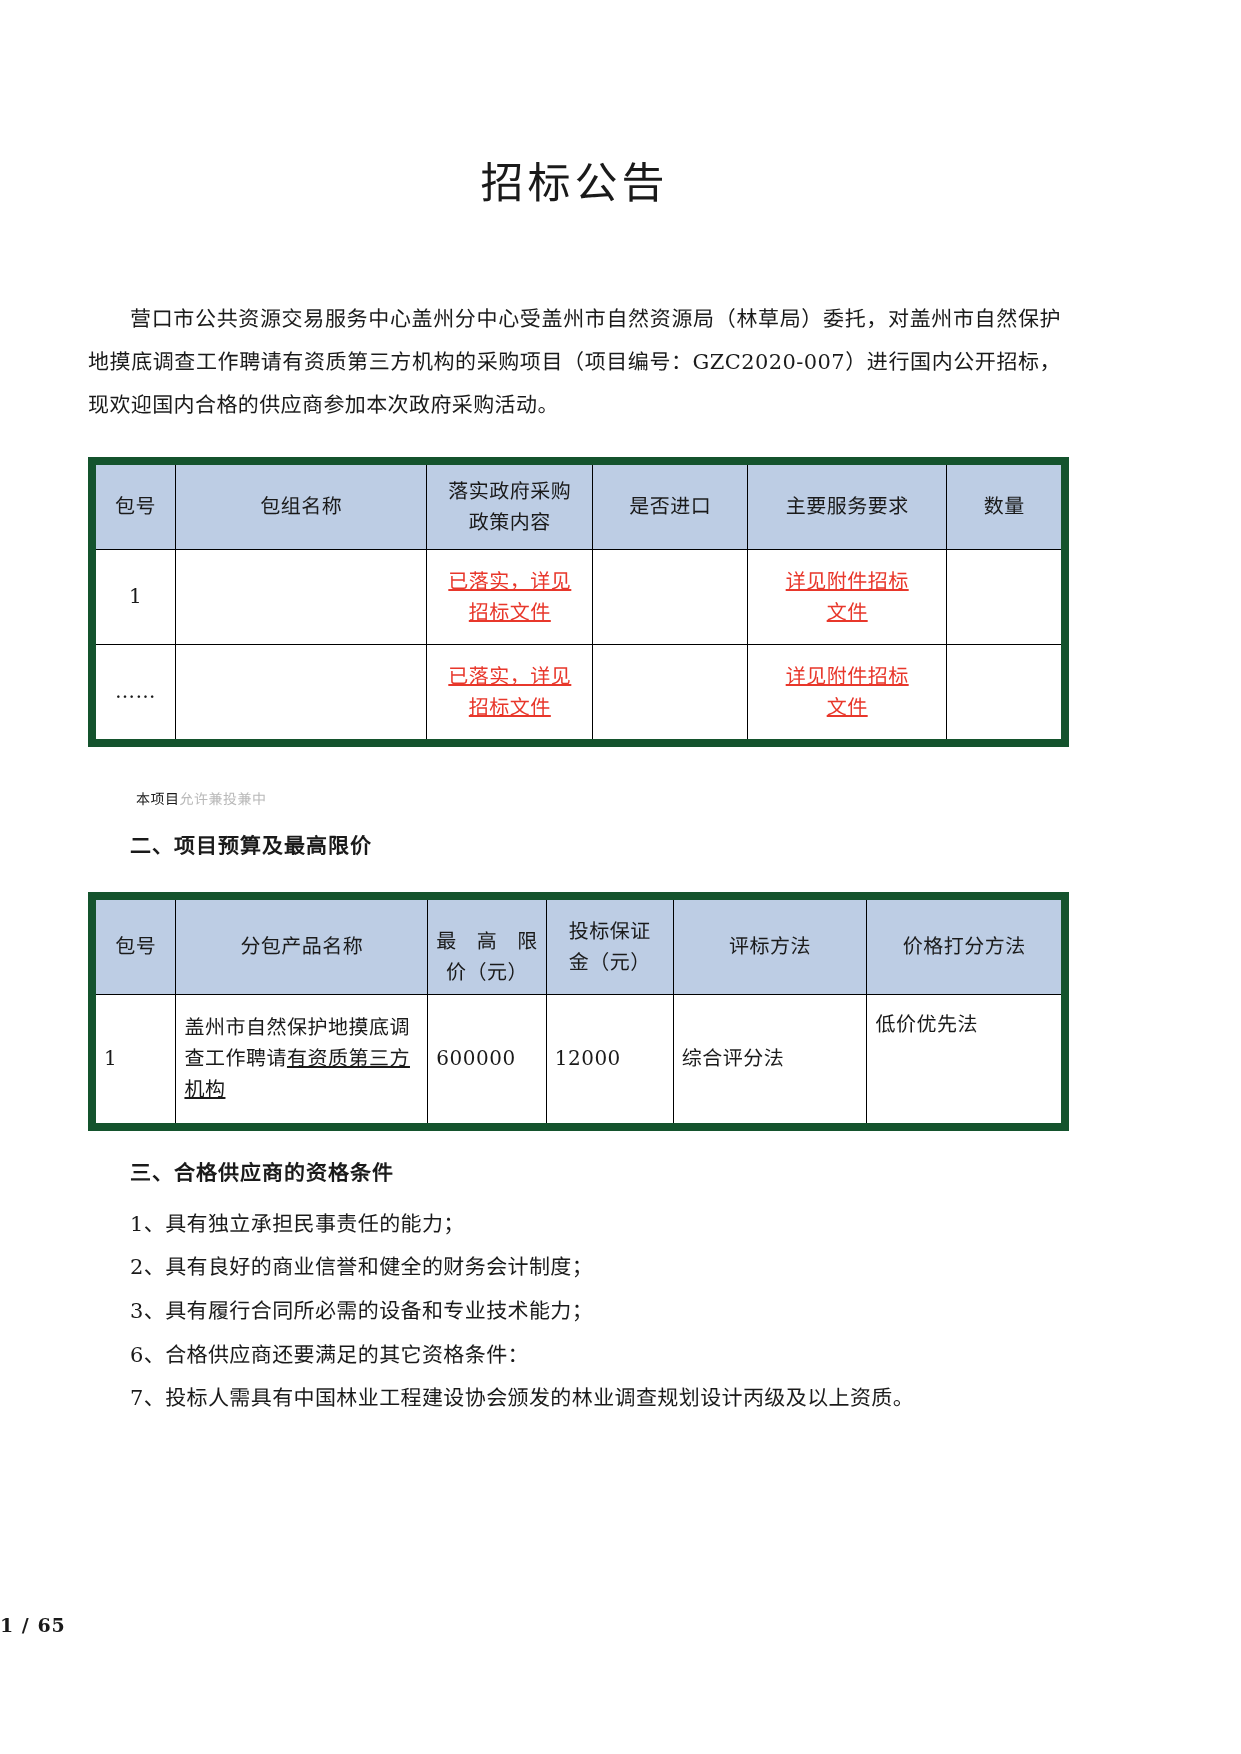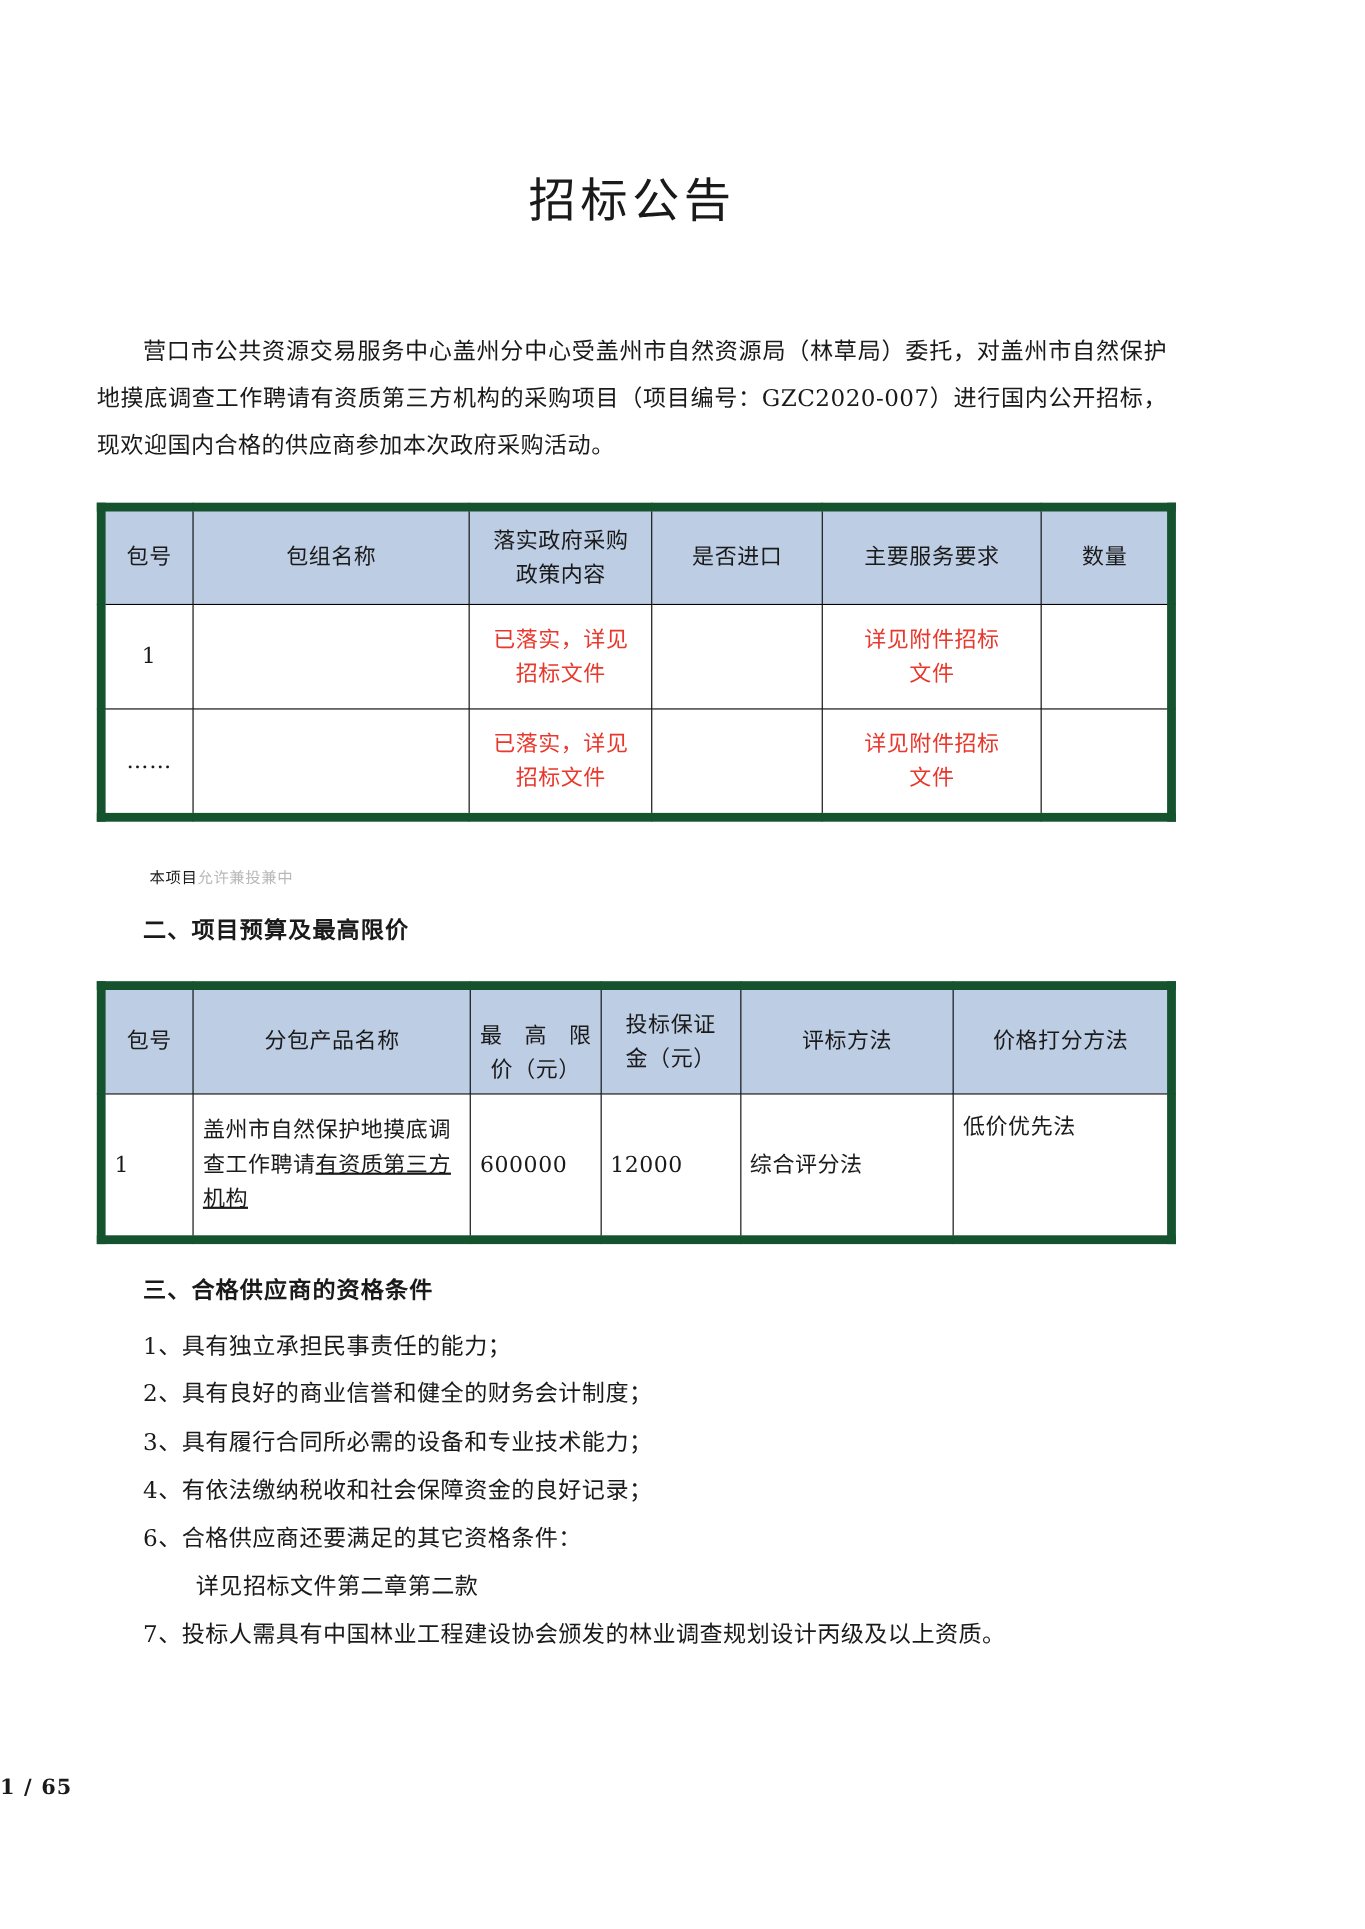--- a/index.html
+++ b/index.html
@@ -87,20 +87,21 @@
   .t2-c1 { width: 78px; }
   .t2-c2 { width: 234px; }
   .t2-c3 { width: 110px; }
   .t2-c4 { width: 118px; }
   .t2-c5 { width: 180px; }
   .t2-c6 { width: 184px; }
 
   .cell-red {
     color: #e8372b;
     text-align: center;
+    text-decoration: underline;
   }
   .cell-center { text-align: center; }
   .cell-left { text-align: left; }
   .row-body td { height: 82px; }
   .row-body-tall td { height: 108px; }
   .underline-part { text-decoration: underline; }
   .justify-head { text-align: justify; text-align-last: justify; margin-top: 20px; }
 
   .note-line {
     font-size: 14px;
@@ -243,21 +244,19 @@
       </tbody>
     </table>
   </div>
 
   <div class="section-heading heading-gap-3">三、合格供应商的资格条件</div>
 
   <ul class="req-list">
     <li>1、具有独立承担民事责任的能力；</li>
     <li>2、具有良好的商业信誉和健全的财务会计制度；</li>
     <li>3、具有履行合同所必需的设备和专业技术能力；</li>
-    <li>4、有依法缴纳税收和社会保障资金的良好记录；</li>
     <li>6、合格供应商还要满足的其它资格条件：</li>
-    <li class="sub-indent">详见招标文件第二章第二款</li>
     <li>7、投标人需具有中国林业工程建设协会颁发的林业调查规划设计丙级及以上资质。</li>
   </ul>
 
   <div class="footer-page">1 / 65</div>
 
 </div>
 
 </body></html>

